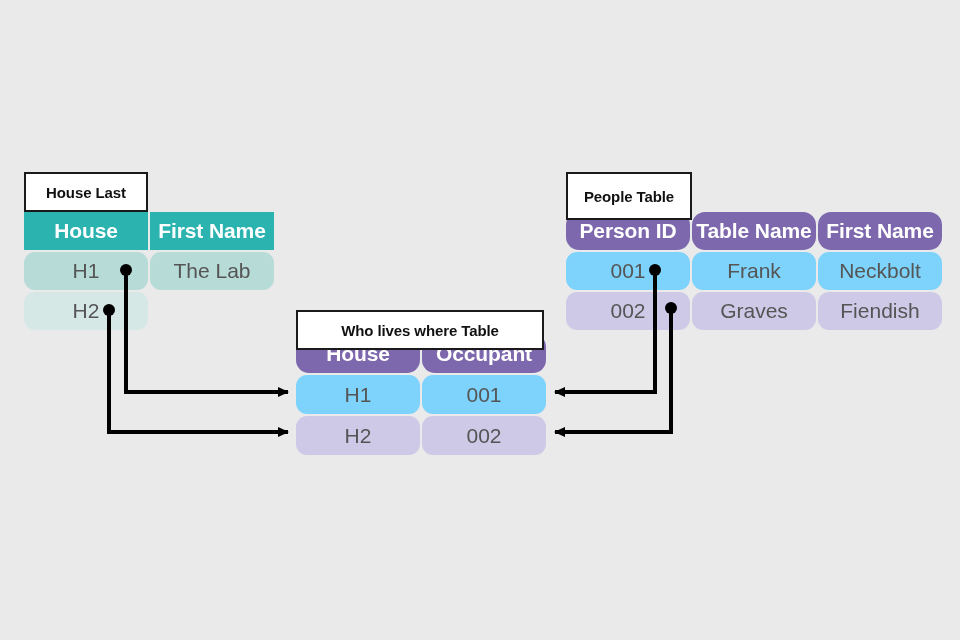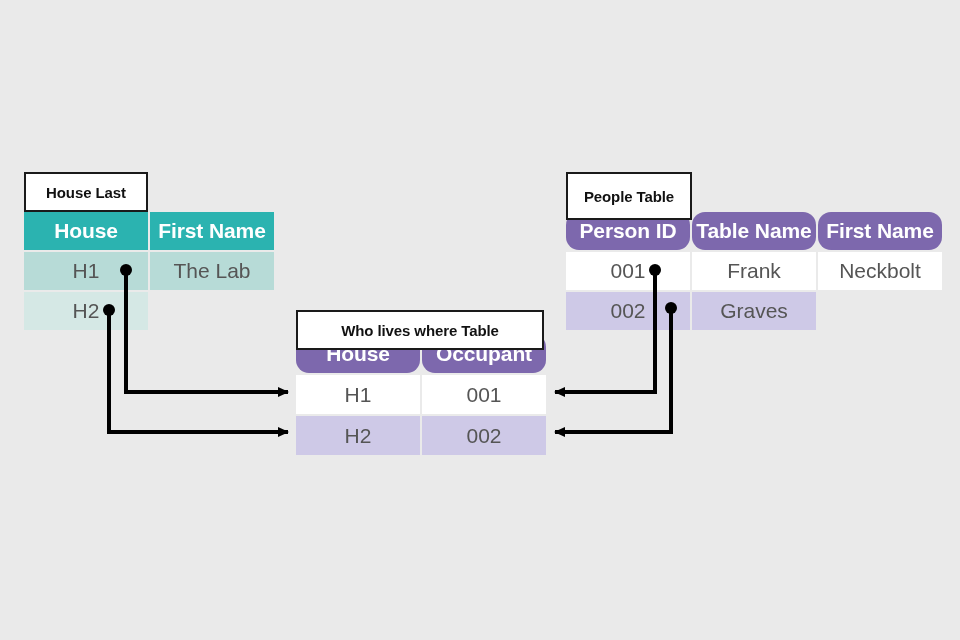--- a/index.html
+++ b/index.html
@@ -54,30 +54,31 @@
     white-space: nowrap;
   }
   .cell.head {
     font-weight: bold;
     color: #ffffff;
     letter-spacing: -0.1px;
   }
   .cell.body {
     color: #555555;
     font-weight: normal;
+    border-radius: 11px;
   }
 
   
   .teal .cell.head { background: #2bb3b0; }
   .teal .cell.body.r0 { background: #b7dbd7; }
   .teal .cell.body.r1 { background: #d5e8e5; }
 
   
   .purple .cell.head { background: #7d68ad; border-radius: 13px; }
-  .purple .cell.body.r0 { background: #ffffff; }
+  .purple .cell.body.r0 { background: #7dd3fc; }
   .purple .cell.body.r1 { background: #cec9e7; }
 
   
   #connectors {
     position: absolute;
     left: 0;
     top: 0;
     width: 960px;
     height: 640px;
     z-index: 2;
@@ -134,20 +135,21 @@
       <div class="cell head">Person ID</div>
       <div class="cell head">Table Name</div>
       <div class="cell head">First Name</div>
 
       <div class="cell body r0">001</div>
       <div class="cell body r0">Frank</div>
       <div class="cell body r0">Neckbolt</div>
 
       <div class="cell body r1">002</div>
       <div class="cell body r1">Graves</div>
+      <div class="cell body r1">Fiendish</div>
     </div>
   </div>
 
   <svg id="connectors" viewBox="0 0 960 640">
     <defs>
       <marker id="arrow-right" markerWidth="12" markerHeight="12" refX="10" refY="5" orient="auto" markerUnits="userSpaceOnUse">
         <path d="M0,0 L11,5 L0,10 z" fill="#000000"></path>
       </marker>
       <marker id="arrow-left" markerWidth="12" markerHeight="12" refX="10" refY="5" orient="auto" markerUnits="userSpaceOnUse">
         <path d="M0,0 L11,5 L0,10 z" fill="#000000"></path>

